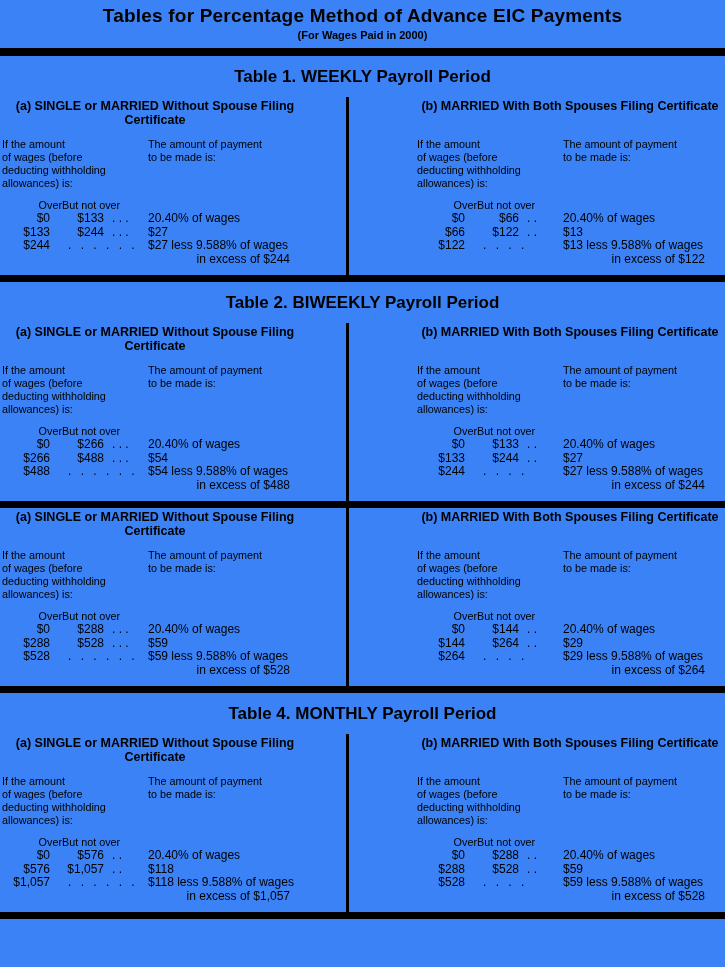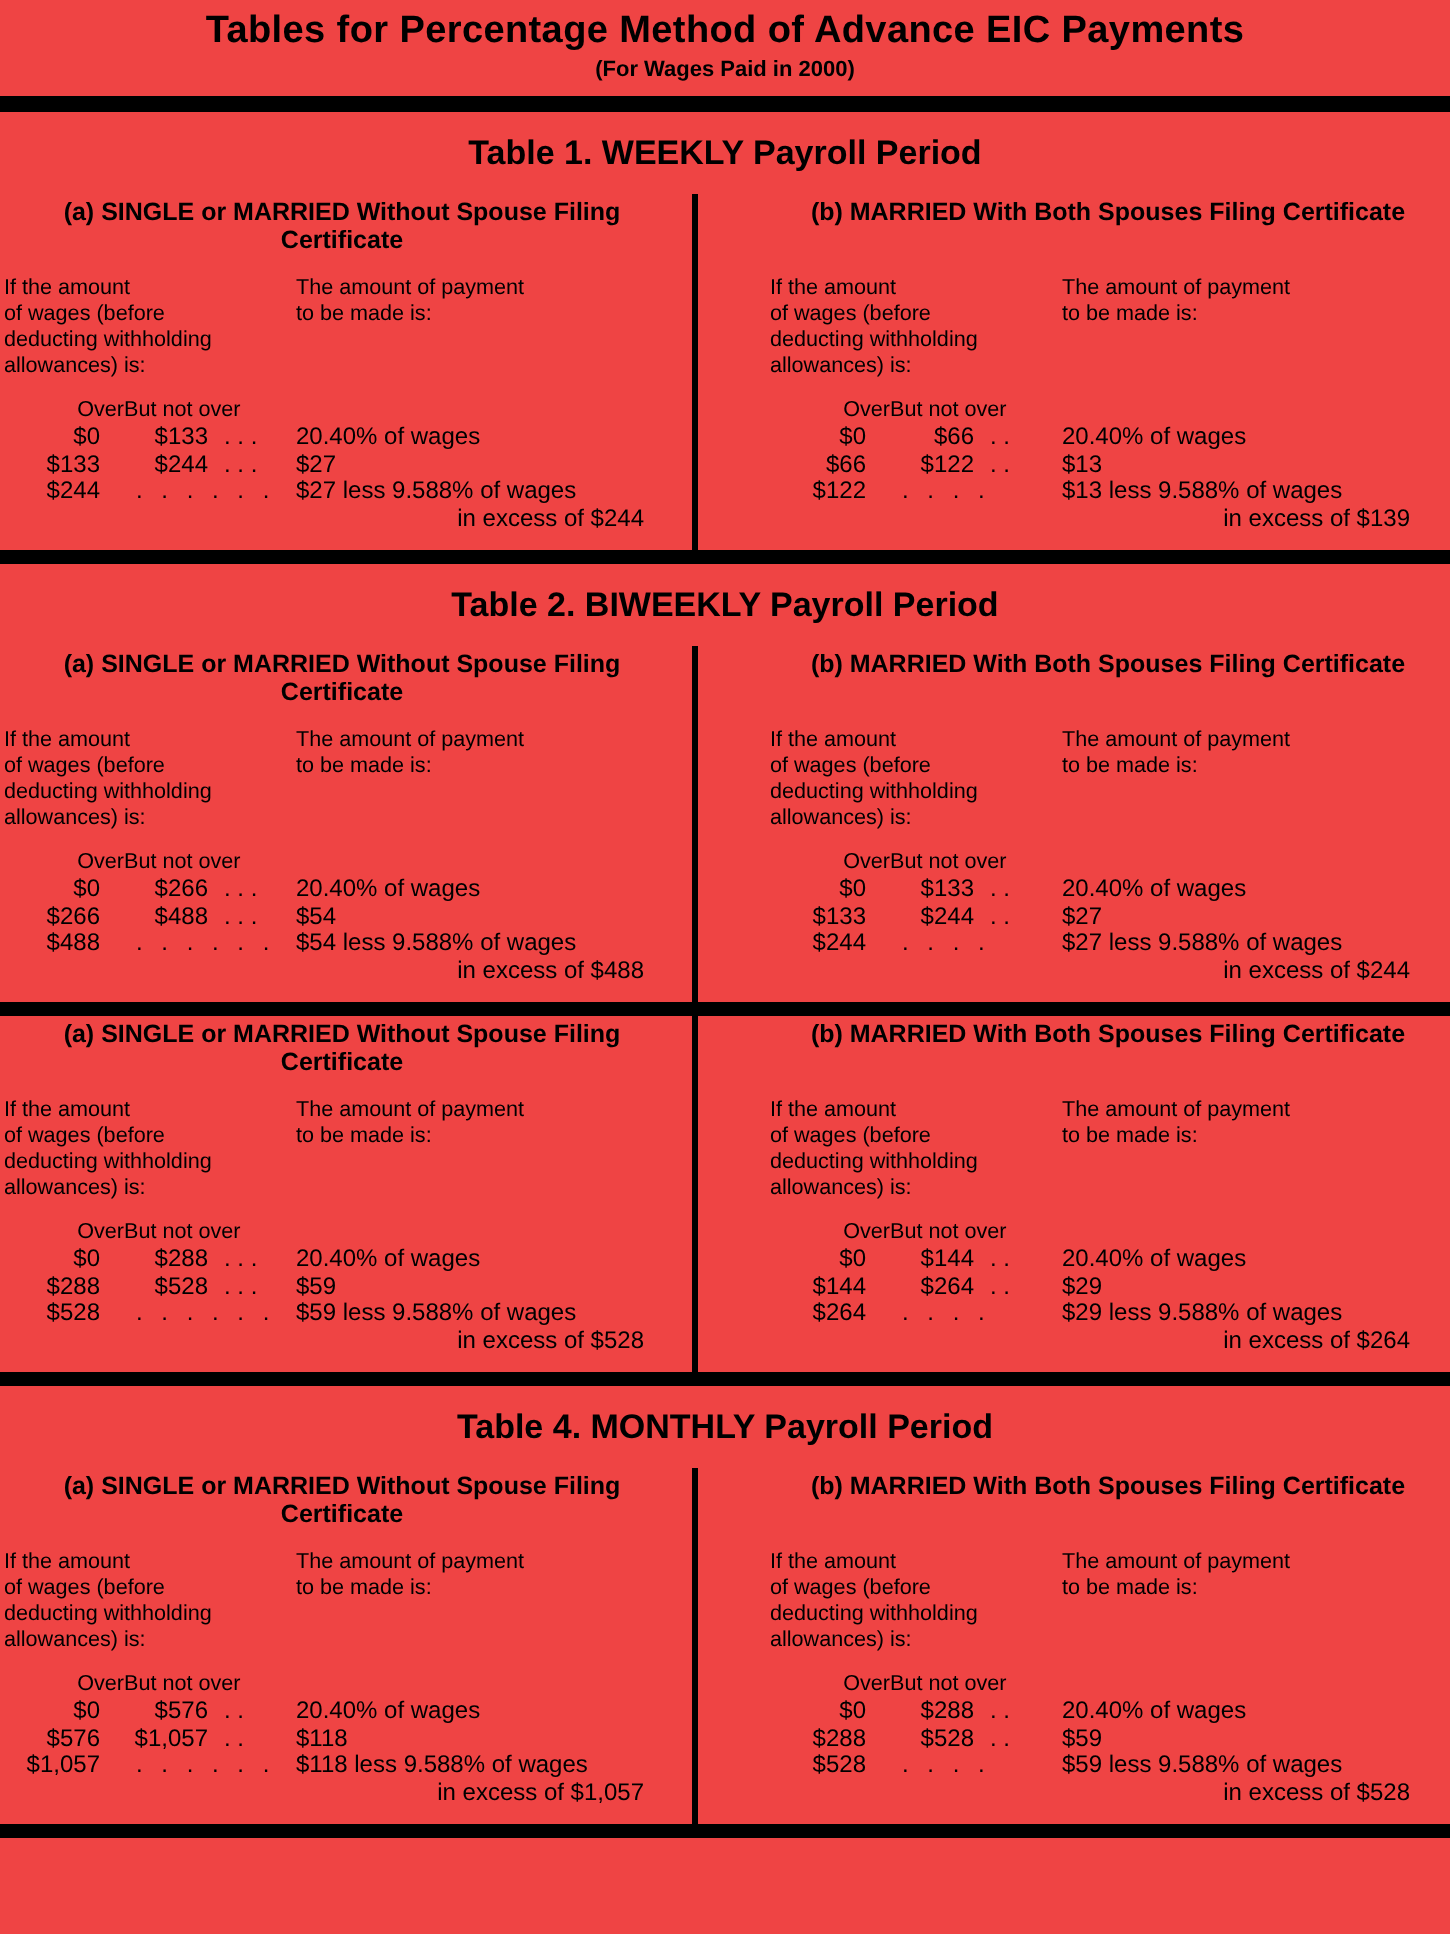--- a/index.html
+++ b/index.html
@@ -1,30 +1,30 @@
 <!DOCTYPE html>
 <html><head>
 <meta charset="utf-8">
 <style>
   * { box-sizing: border-box; }
   html, body { margin: 0; padding: 0; background: #ffffff; }
   body { font-family: "Liberation Sans", sans-serif; color: #000000; }
-  .page { width: 725px; min-height: 967px; background: #ef4444; overflow: hidden; }
+  .page { width: 725px; min-height: 967px; background: #3b82f6; overflow: hidden; }
 
   
   .doc-title { font-size: 19px; font-weight: bold; text-align: center; margin: 5px 0 2px 0; letter-spacing: 0.2px; }
   .doc-subtitle { font-size: 11px; font-weight: bold; text-align: center; margin: 0 0 7px 0; }
 
   
   .bar { height: 8px; background: #000000; width: 100%; }
   .section .bar { height: 7px; }
 
   
   .sec-heading { font-size: 17px; font-weight: bold; text-align: center; margin: 11px 0 10px 0; }
-  .halves { display: flex; align-items: stretch; }
+  .halves { display: flex; align-items: stretch; gap: 32px; }
   .vdiv { flex: 0 0 auto; width: 3px; background: #000000; }
   .half { flex: 1 1 0; min-width: 0; }
   .half.left  { padding: 2px 6px 9px 2px; }
   .half.right { padding: 2px 2px 9px 36px; }
 
   .half-header { font-size: 12.5px; font-weight: bold; text-align: center; line-height: 14px; min-height: 30px; }
 
   .labels { display: flex; margin-top: 9px; font-size: 10.8px; line-height: 13px; }
   .wages-label { flex: 0 0 142px; white-space: pre-line; }
   .payment-label { flex: 1 1 auto; padding-left: 4px; white-space: pre-line; }
@@ -137,21 +137,21 @@
               <span class="pay1">$13</span>
 
             </span>
           </div>
           <div class="trow final">
             <span class="c-over">$122</span>
             <span class="c-bno"></span>
             <span class="c-dots">. . . .</span>
             <span class="c-pay">
               <span class="pay1">$13 less 9.588% of wages</span>
-              <span class="pay2">in excess of $139</span>
+              <span class="pay2">in excess of $122</span>
             </span>
           </div>
         </div>
       </div>
 
     </div>
     <div class="bar"></div>
   </section>
 
   <section class="section">

